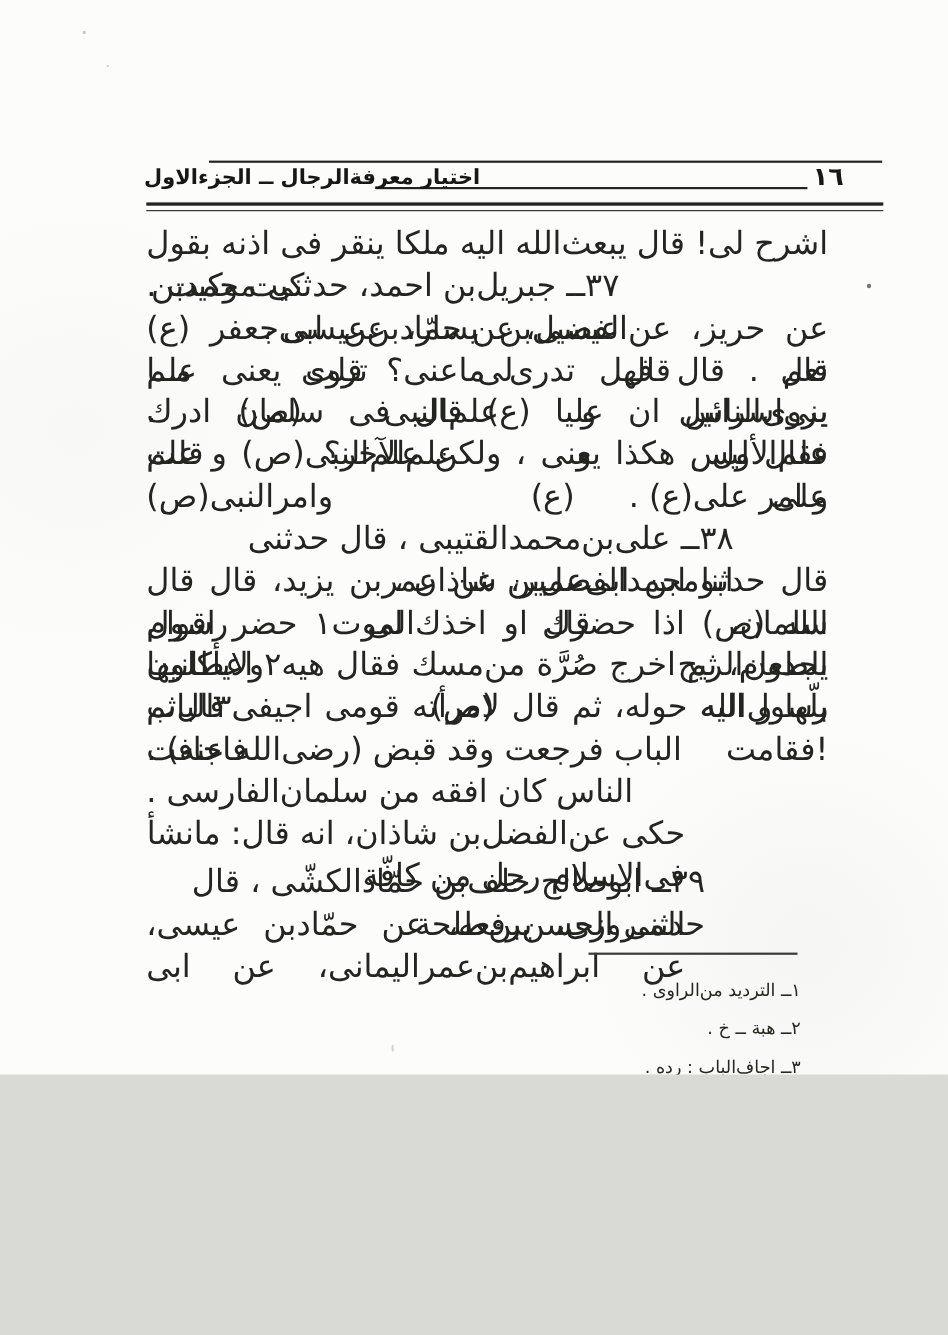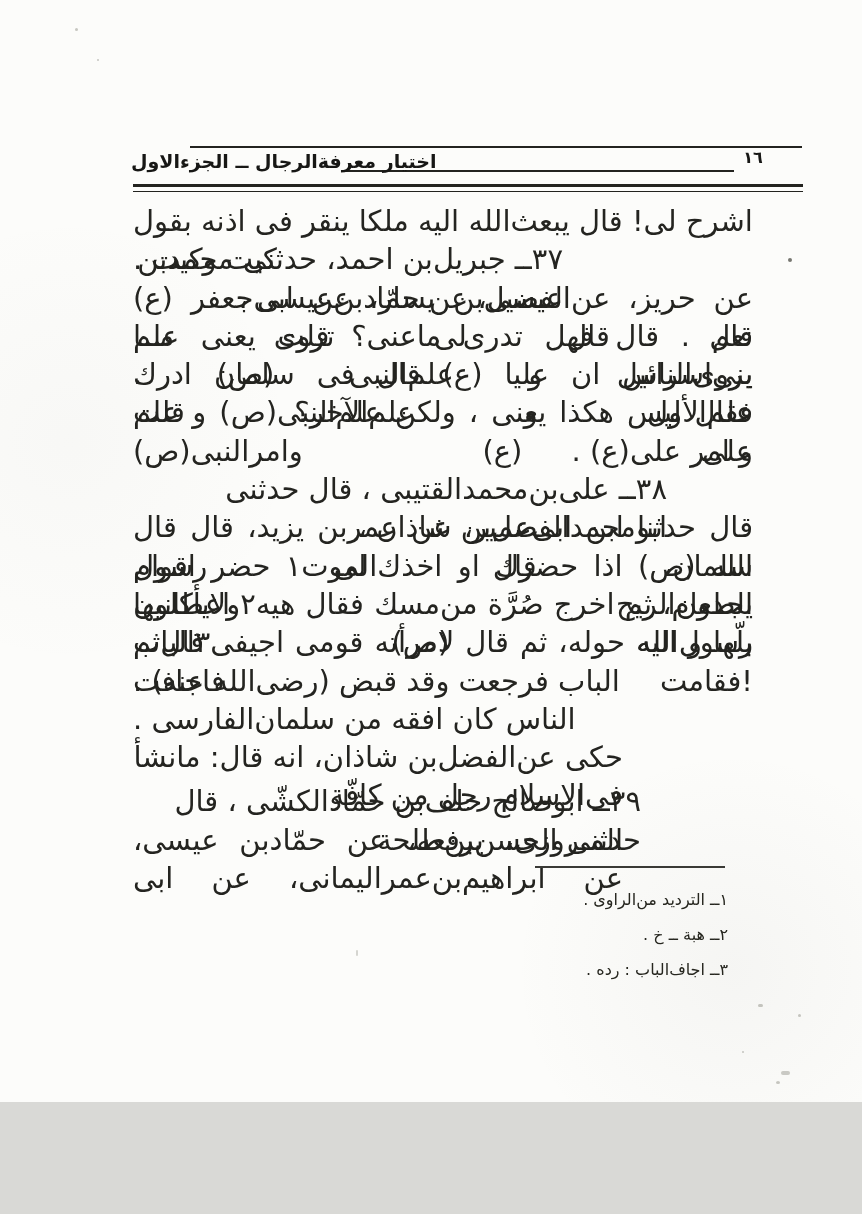--- a/index.html
+++ b/index.html
@@ -1,18 +1,18 @@
 <!DOCTYPE html>
 <html lang="ar"><head>
 <meta charset="utf-8">
 <style>
   html,body{margin:0;padding:0;background:#d9d9d6;}
   .page{
     position:relative;
-    width:862px;height:1102px;
+    width:862px;height:977px;
     margin:0 auto;
     background:#fcfcfa;
     background-image:
       radial-gradient(circle at 85% 88%, rgba(120,120,115,0.05), rgba(0,0,0,0) 18%),
       radial-gradient(circle at 8% 40%, rgba(120,120,115,0.03), rgba(0,0,0,0) 22%);
     font-family:"DejaVu Sans", sans-serif;
     color:#20201e;
     overflow:hidden;
   }
   
@@ -23,21 +23,21 @@
   .rule-thin{left:133px;top:191px;width:670px;height:1px;}
   .fn-rule{left:535px;top:866px;width:190px;height:2px;background:#3a3a36;}
   
   .title{
     position:absolute;left:131px;top:150px;
     font-size:19px;font-weight:bold;direction:rtl;white-space:nowrap;
     color:#171715;letter-spacing:-0.2px;
   }
   .pagenum{
     position:absolute;left:736px;top:148px;width:34px;
-    font-size:16px;font-weight:bold;text-align:center;color:#171715;
+    font-size:23px;font-weight:bold;text-align:center;color:#171715;
   }
   
   .bodyblock{
     position:absolute;left:133px;top:202px;width:620px;
     direction:rtl;font-size:29px;line-height:38.3px;color:#242420;
   }
   .bline{height:38.3px;}
   .al-left{text-align:left;}
   .al-right{text-align:right;}
   .al-just{text-align:justify;text-align-last:justify;}

